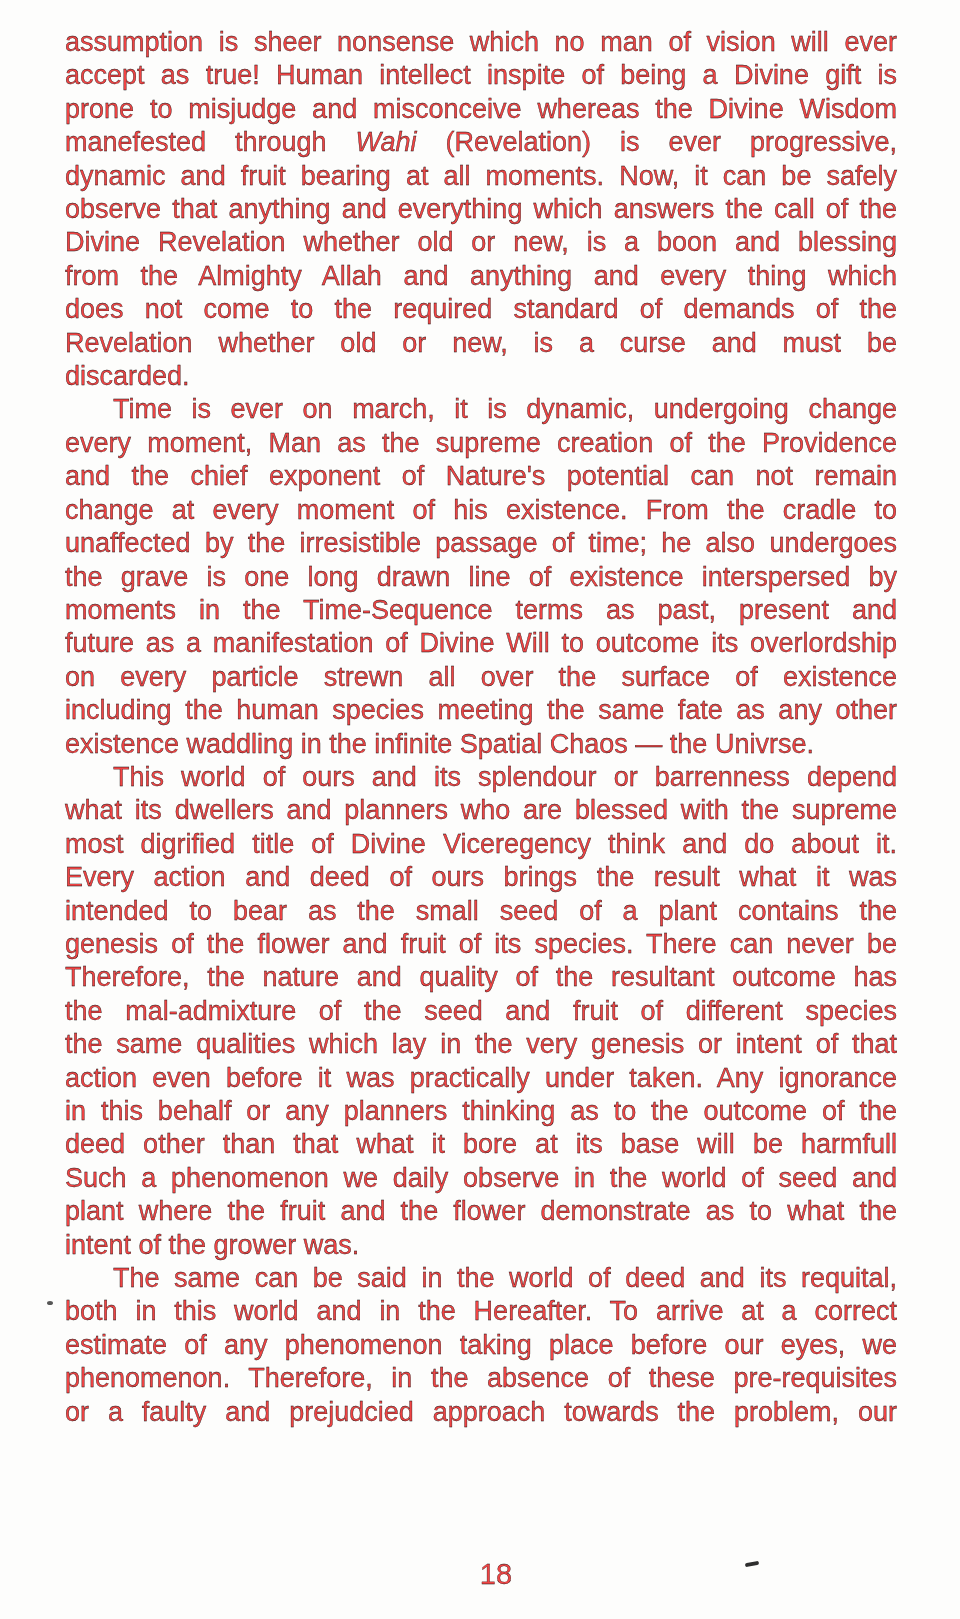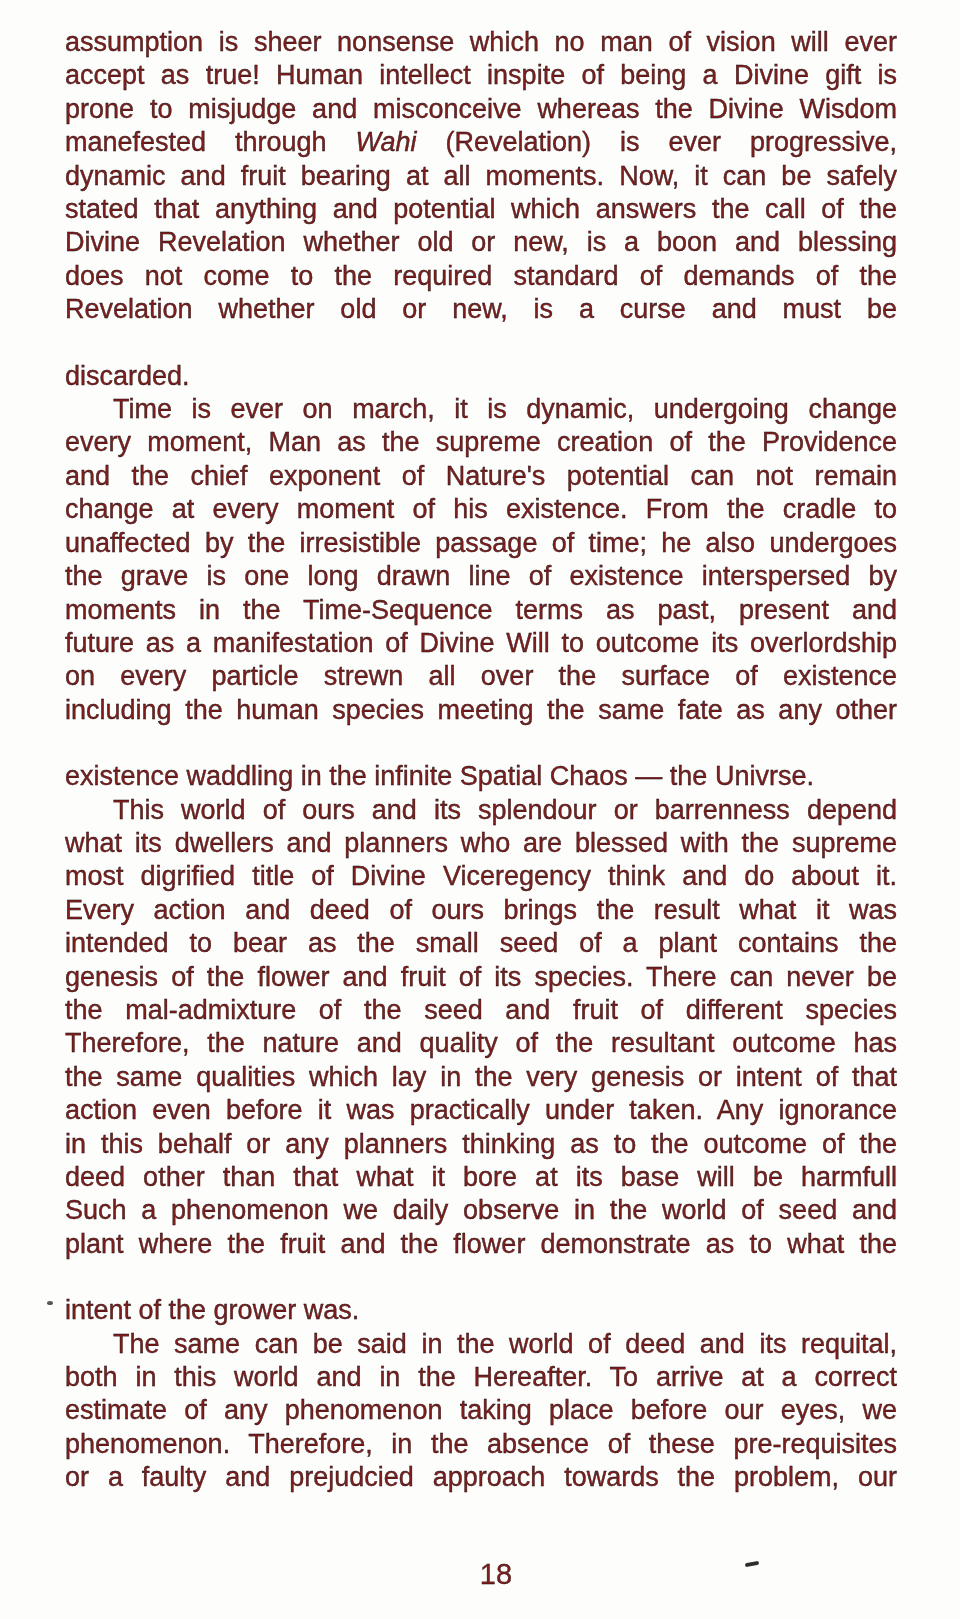--- a/index.html
+++ b/index.html
@@ -7,38 +7,37 @@
     padding: 0;
     background: #ffffff;
   }
   .page {
     position: relative;
     width: 960px;
     height: 1619px;
     background: #fdfdfc;
     overflow: hidden;
     font-family: "Liberation Sans", sans-serif;
-    color: #7f1d1d;
+    color: #ef4444;
   }
   .text-block {
     position: absolute;
     left: 65px;
     top: 26px;
     width: 832px;
     font-size: 27px;
     line-height: 33.4px;
     -webkit-text-stroke: 0.35px #0d0d0d;
   }
   .line {
     text-align: justify;
     text-align-last: justify;
   }
   .line.lastline {
     text-align-last: left;
-    margin-top: 33px;
   }
   .line.indent {
     text-indent: 48px;
   }
   .italic {
     font-style: italic;
   }
   .footer {
     position: absolute;
     left: 16px;
@@ -72,44 +71,45 @@
 </head>
 <body>
 
 <div class="page">
   <div class="text-block">
       <div class="line">assumption is sheer nonsense which no man of vision will ever</div>
       <div class="line">accept as true! Human intellect inspite of being a Divine gift is</div>
       <div class="line">prone to misjudge and misconceive whereas the Divine Wisdom</div>
       <div class="line"><span>manefested through </span><span class="italic">Wahi</span><span> (Revelation) is ever progressive,</span></div>
       <div class="line">dynamic and fruit bearing at all moments. Now, it can be safely</div>
-      <div class="line">stated that anything and potential which answers the call of the</div>
+      <div class="line">observe that anything and everything which answers the call of the</div>
       <div class="line">Divine Revelation whether old or new, is a boon and blessing</div>
+      <div class="line">from the Almighty Allah and anything and every thing which</div>
       <div class="line">does not come to the required standard of demands of the</div>
       <div class="line">Revelation whether old or new, is a curse and must be</div>
       <div class="line lastline">discarded.</div>
       <div class="line indent">Time is ever on march, it is dynamic, undergoing change</div>
       <div class="line">every moment, Man as the supreme creation of the Providence</div>
       <div class="line">and the chief exponent of Nature's potential can not remain</div>
       <div class="line">change at every moment of his existence. From the cradle to</div>
       <div class="line">unaffected by the irresistible passage of time; he also undergoes</div>
       <div class="line">the grave is one long drawn line of existence interspersed by</div>
       <div class="line">moments in the Time-Sequence terms as past, present and</div>
       <div class="line">future as a manifestation of Divine Will to outcome its overlordship</div>
       <div class="line">on every particle strewn all over the surface of existence</div>
       <div class="line">including the human species meeting the same fate as any other</div>
       <div class="line lastline">existence waddling in the infinite Spatial Chaos — the Univrse.</div>
       <div class="line indent">This world of ours and its splendour or barrenness depend</div>
       <div class="line">what its dwellers and planners who are blessed with the supreme</div>
       <div class="line">most digrified title of Divine Viceregency think and do about it.</div>
       <div class="line">Every action and deed of ours brings the result what it was</div>
       <div class="line">intended to bear as the small seed of a plant contains the</div>
       <div class="line">genesis of the flower and fruit of its species. There can never be</div>
+      <div class="line">Therefore, the nature and quality of the resultant outcome has</div>
       <div class="line">the mal-admixture of the seed and fruit of different species</div>
-      <div class="line">Therefore, the nature and quality of the resultant outcome has</div>
       <div class="line">the same qualities which lay in the very genesis or intent of that</div>
       <div class="line">action even before it was practically under taken. Any ignorance</div>
       <div class="line">in this behalf or any planners thinking as to the outcome of the</div>
       <div class="line">deed other than that what it bore at its base will be harmfull</div>
       <div class="line">Such a phenomenon we daily observe in the world of seed and</div>
       <div class="line">plant where the fruit and the flower demonstrate as to what the</div>
       <div class="line lastline">intent of the grower was.</div>
       <div class="line indent">The same can be said in the world of deed and its requital,</div>
       <div class="line">both in this world and in the Hereafter. To arrive at a correct</div>
       <div class="line">estimate of any phenomenon taking place before our eyes, we</div>

